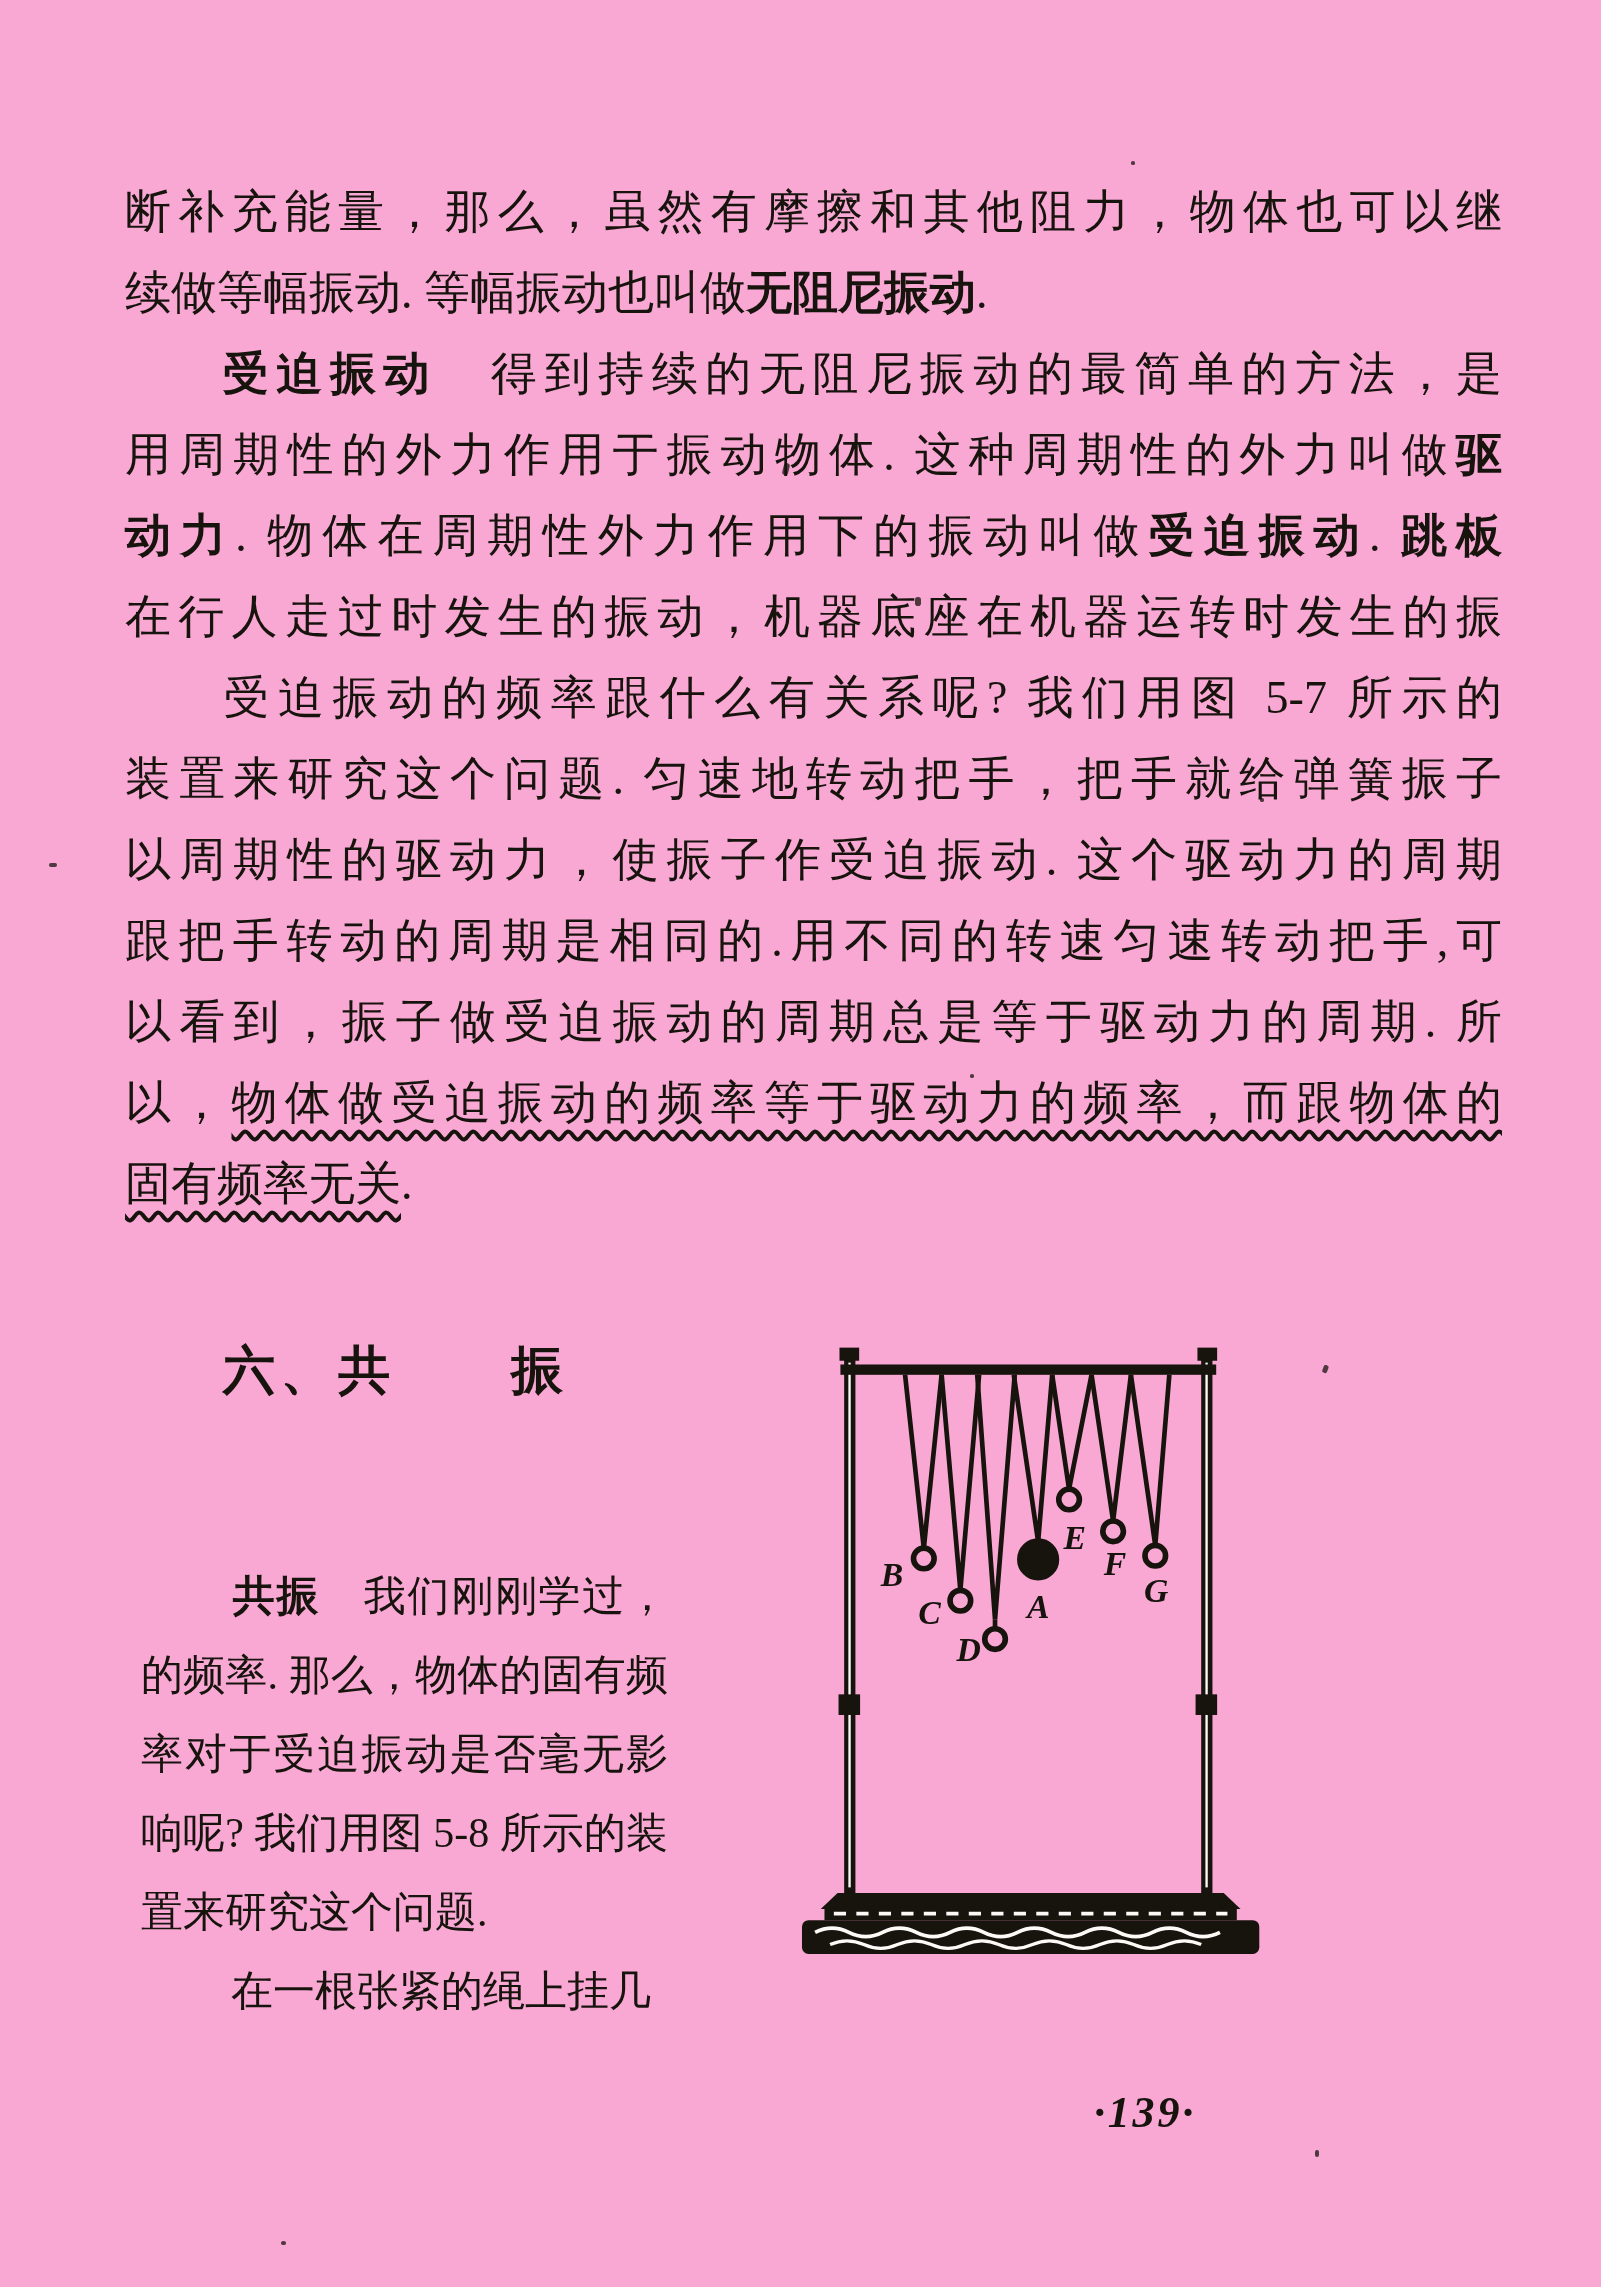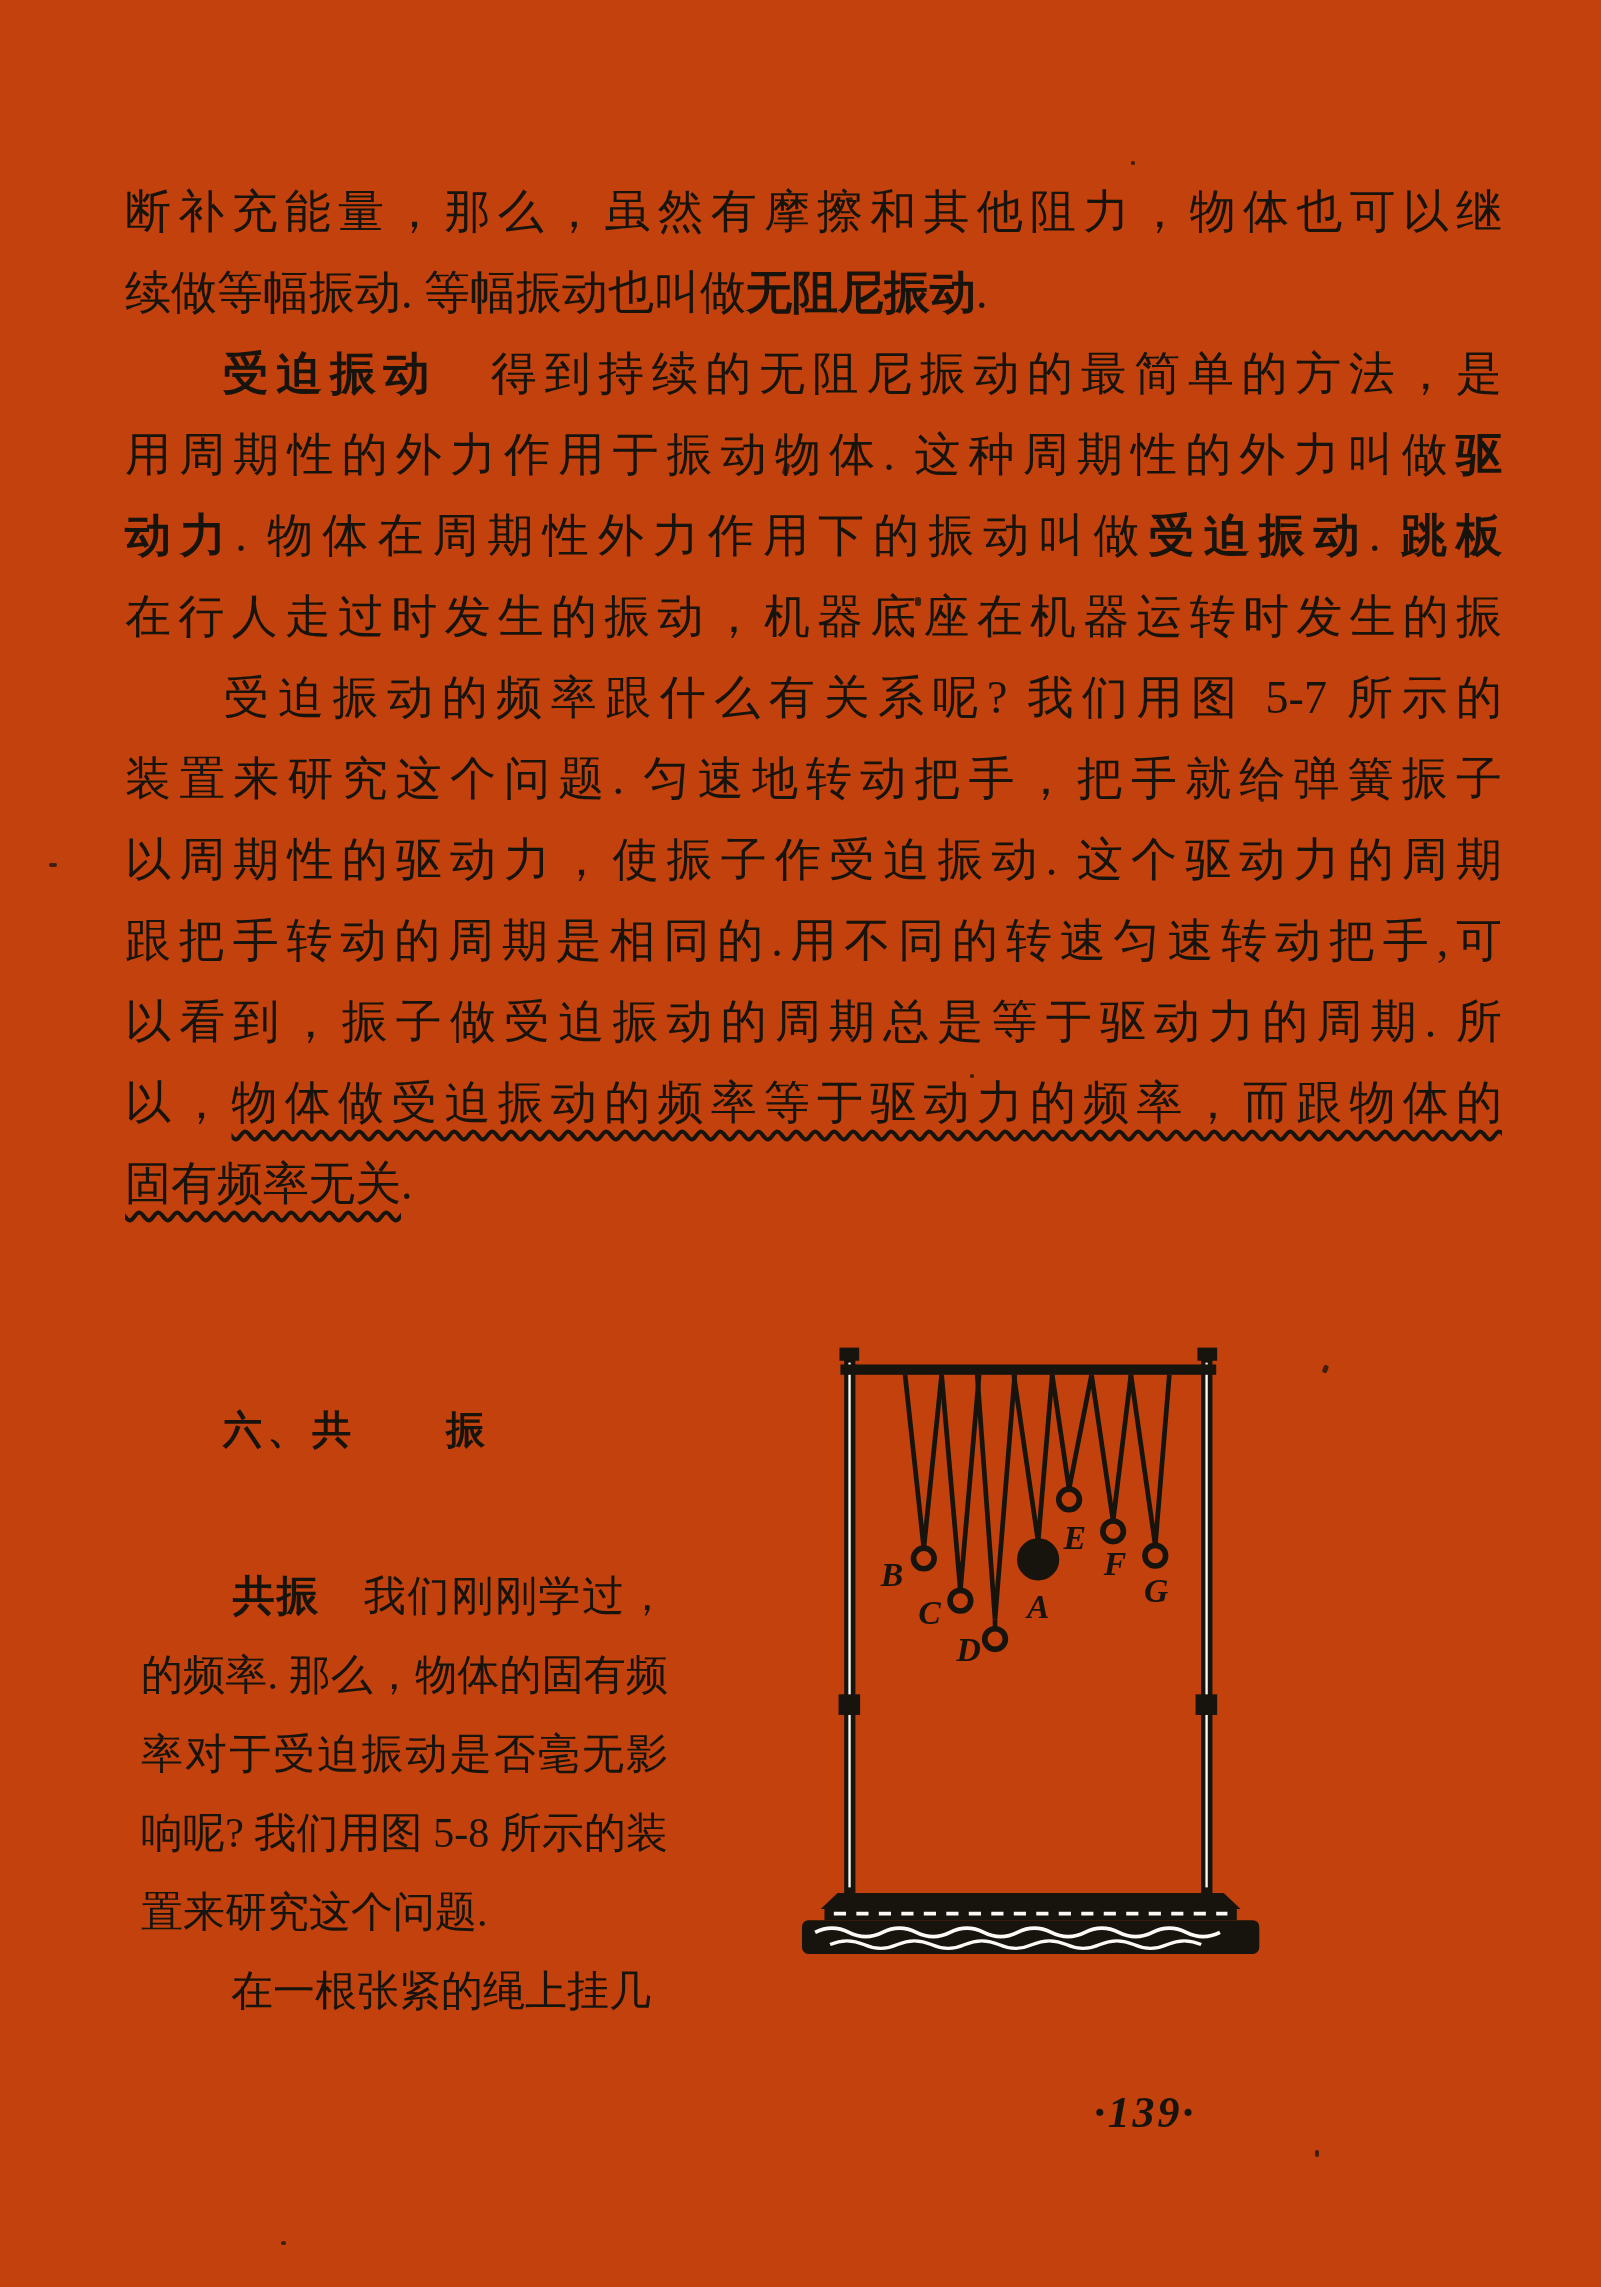--- a/index.html
+++ b/index.html
@@ -3,21 +3,21 @@
 <meta charset="utf-8">
 <style>
   html,body{margin:0;padding:0;}
   body{
     width:1601px;height:2288px;position:relative;
     background:#f2f0ea;
     font-family:"Liberation Serif","DejaVu Serif",serif;
     color:#17130d;
     overflow:hidden;
   }
-  .page{position:absolute;inset:0;background:#c2410c;}
+  .page{position:absolute;inset:0;background:#f9a8d4;}
 
   
   #main-text{position:absolute;left:125px;top:171px;width:1377px;}
   #main-text .tline{
     height:81px;line-height:81px;font-size:46px;
     text-align:justify;text-align-last:justify;
   }
   #main-text .tline.last{text-align-last:left;}
 
   
@@ -32,22 +32,22 @@
   .b{font-weight:bold;margin-top:27px;}
   .w{
     text-decoration:underline;
     text-decoration-style:wavy;
     text-decoration-thickness:3.7px;
     text-underline-offset:12px;
   }
 
   
   #section-heading{
-    position:absolute;left:223px;top:1403px;
-    font-size:39px;font-weight:bold;letter-spacing:5.6px;
+    position:absolute;left:223px;top:1336px;
+    font-size:52px;font-weight:bold;letter-spacing:5.6px;
   }
 
   
   #figure{position:absolute;left:787px;top:1312px;}
   #fig-caption{
     position:absolute;left:787px;top:1986px;width:581px;
     text-align:center;font-size:39px;font-weight:bold;letter-spacing:1.9px;
   }
 
   

